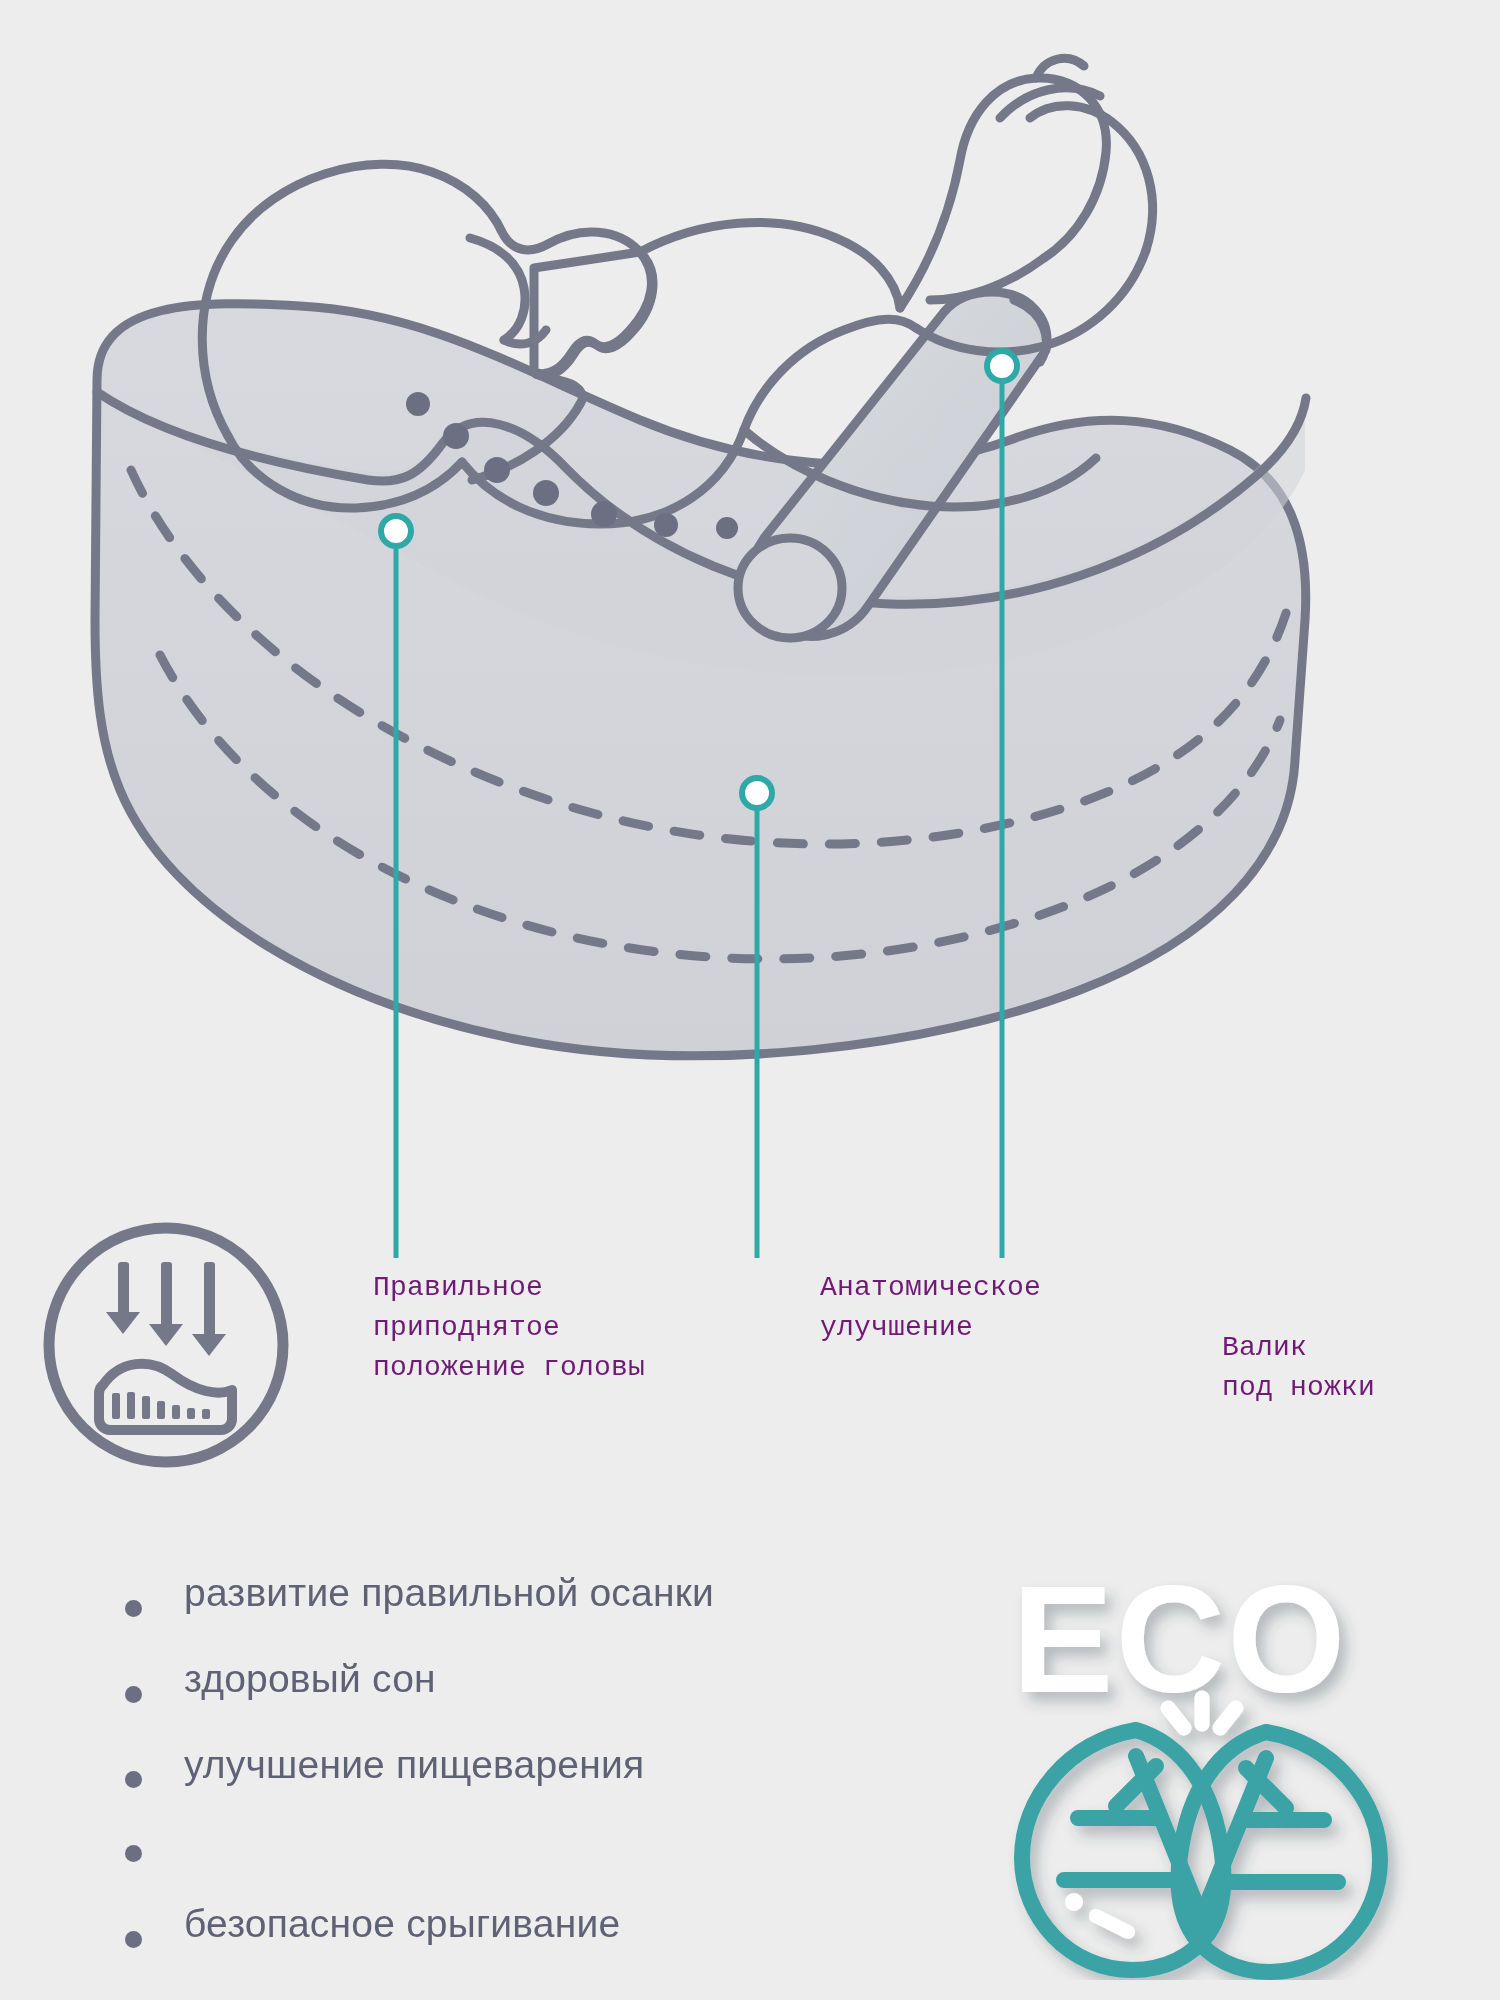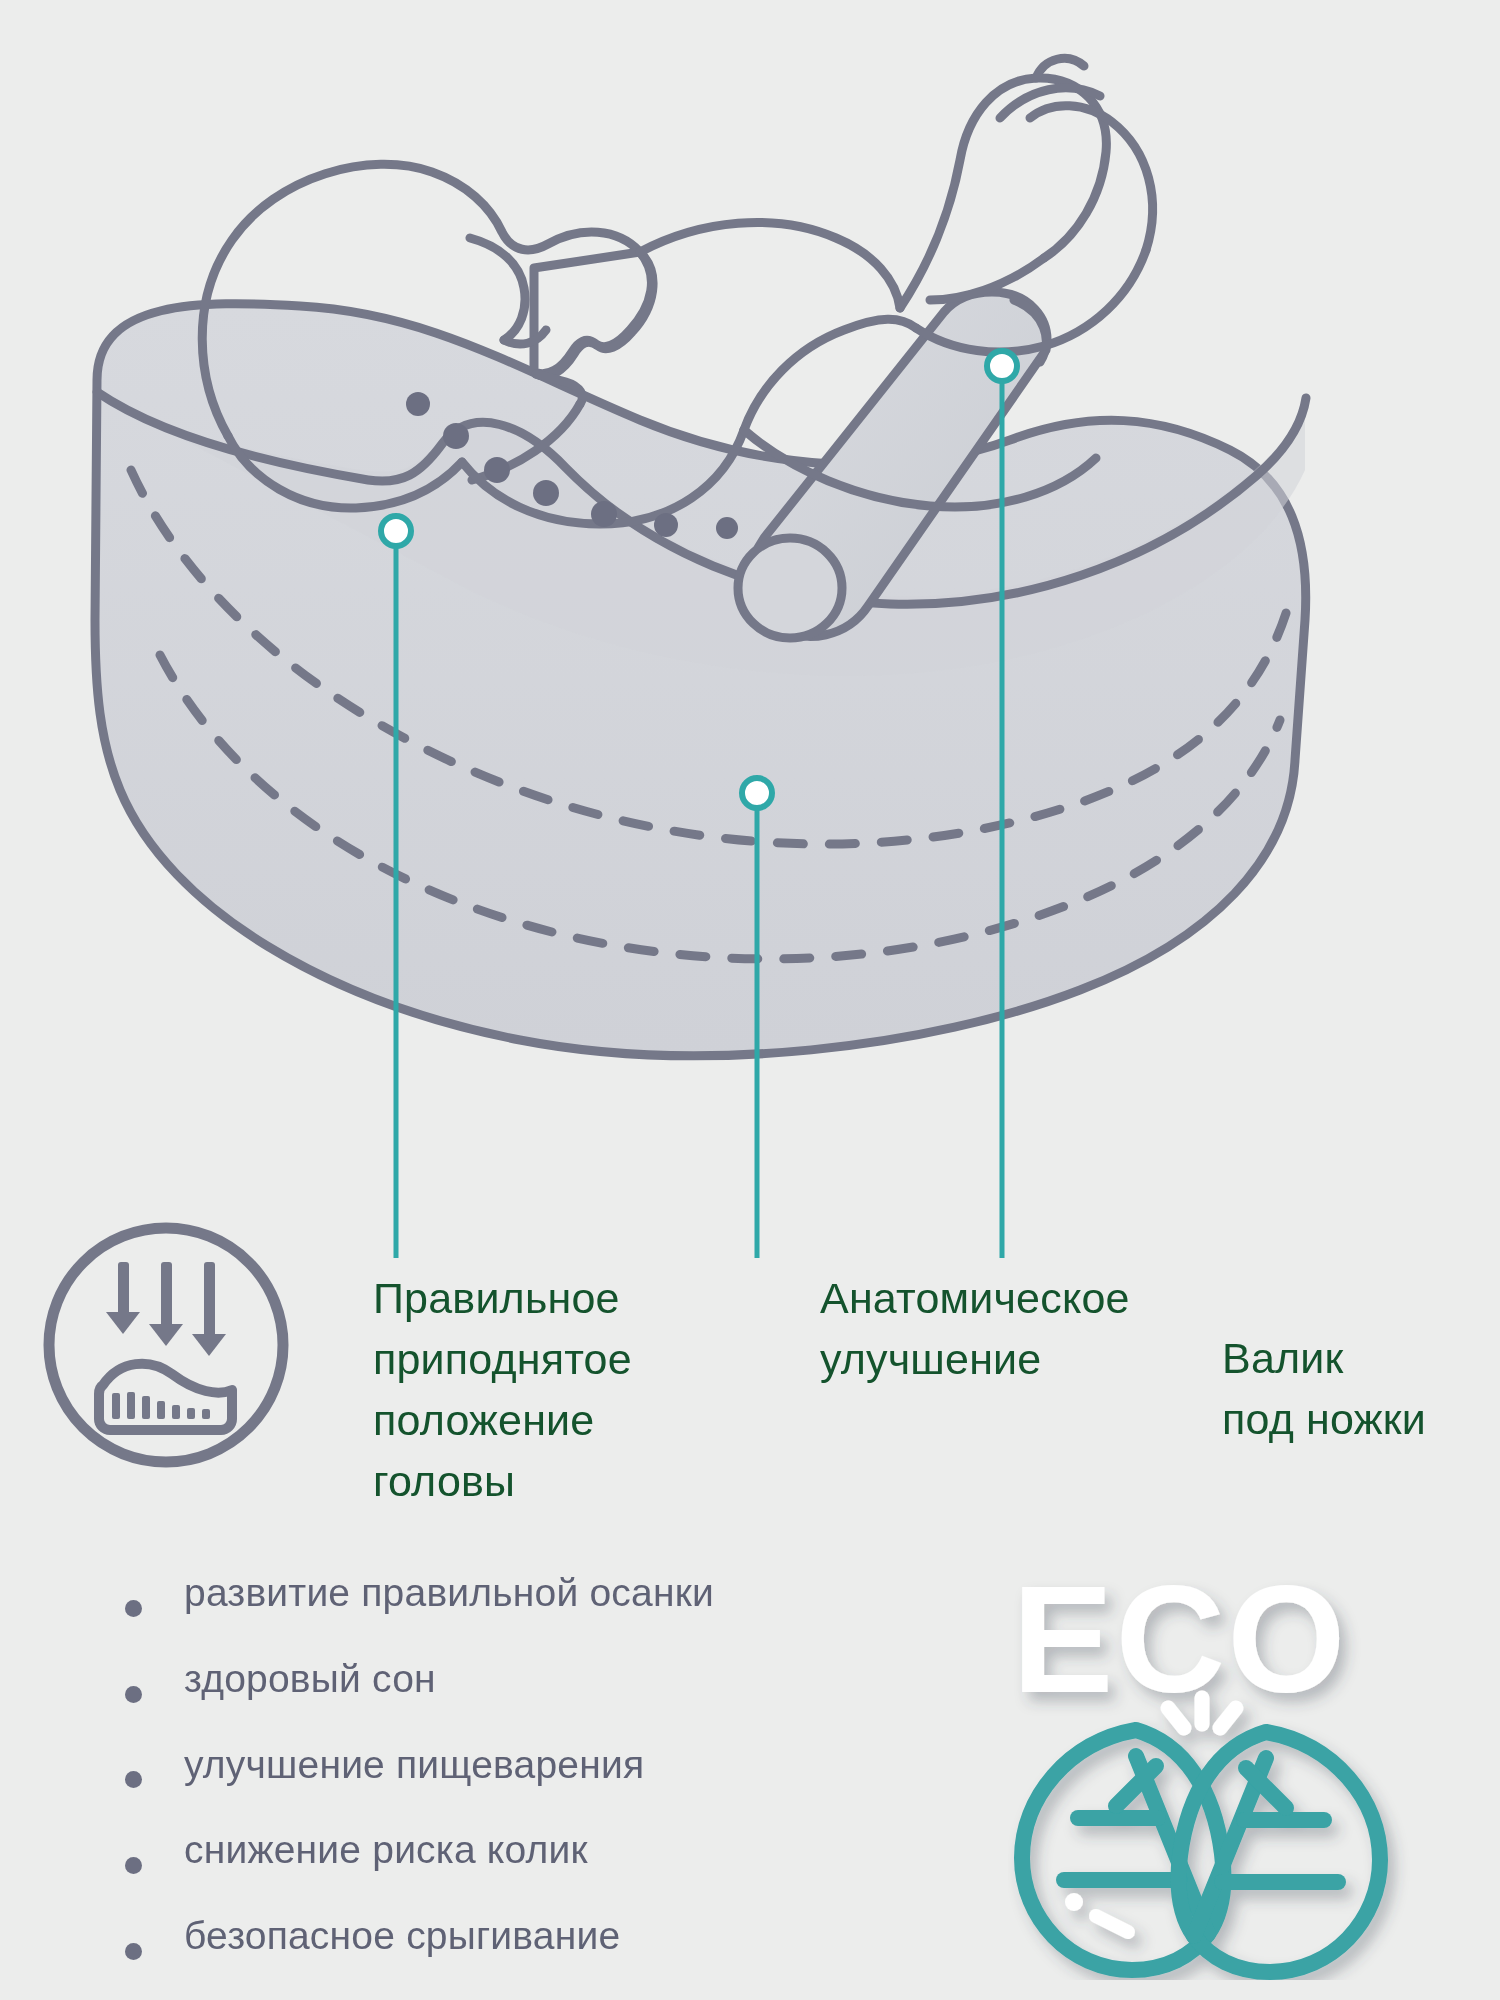--- a/index.html
+++ b/index.html
@@ -10,25 +10,26 @@
     overflow:hidden;
     position:relative;
   }
   .stage{position:absolute;inset:0;width:1500px;height:2000px;}
   .art{position:absolute;left:0;top:0;width:1500px;height:2000px;}
 
   
   .labels{position:absolute;left:0;top:0;width:1500px;height:2000px;}
   .label{
     position:absolute;
-    color:#14532d;
-    font-size:43px;
+    color:#701a75;
+    font-size:28px;
     line-height:1.42;
     letter-spacing:.2px;
     white-space:pre-line;
+    font-family:Liberation Mono, monospace;
   }
   #label-head{left:373px;top:1268px;width:340px;}
   #label-base{left:820px;top:1268px;width:300px;}
   #label-roll{left:1222px;top:1328px;width:260px;}
 
   
   .benefits{position:absolute;left:125px;top:1570px;width:760px;}
   .benefit{
     display:flex;align-items:flex-end;
     margin-bottom:39px;
@@ -275,21 +276,20 @@
     <div class="benefit">
       <span class="bullet"></span>
       <span class="benefit-text">здоровый сон</span>
     </div>
     <div class="benefit">
       <span class="bullet"></span>
       <span class="benefit-text">улучшение пищеварения</span>
     </div>
     <div class="benefit">
       <span class="bullet"></span>
-      <span class="benefit-text">снижение риска колик</span>
     </div>
     <div class="benefit">
       <span class="bullet"></span>
       <span class="benefit-text">безопасное срыгивание</span>
     </div>
   </div>
 
   <svg class="eco" viewBox="0 0 420 400">
     <g filter="url(#ecoShadow)">
       <text x="4" y="112" font-family="'Liberation Sans', sans-serif" font-size="152" font-weight="bold" fill="#ffffff" letter-spacing="2">ECO</text>

